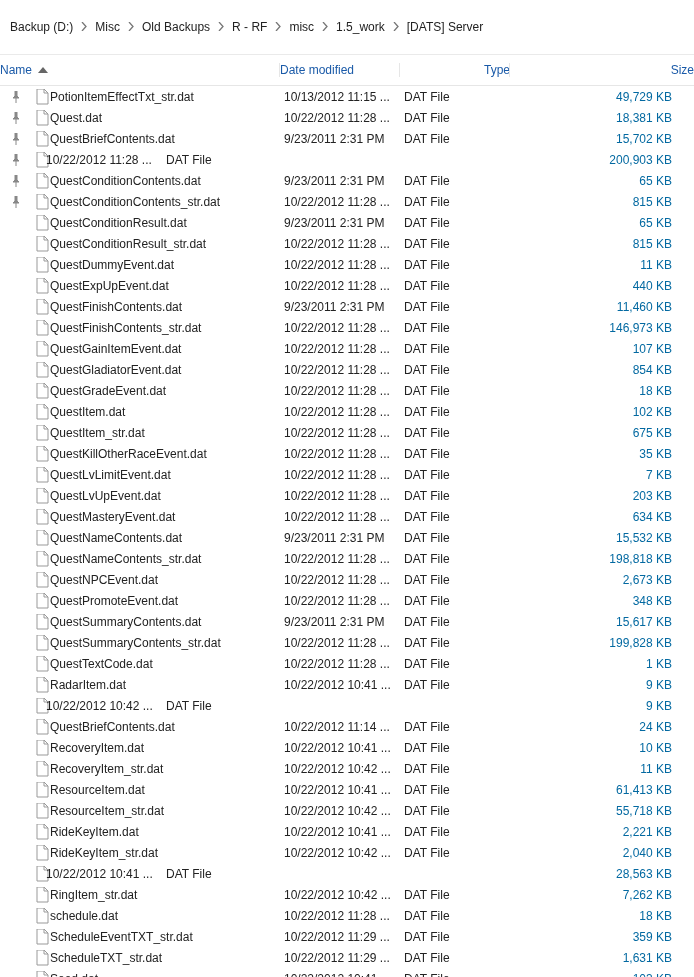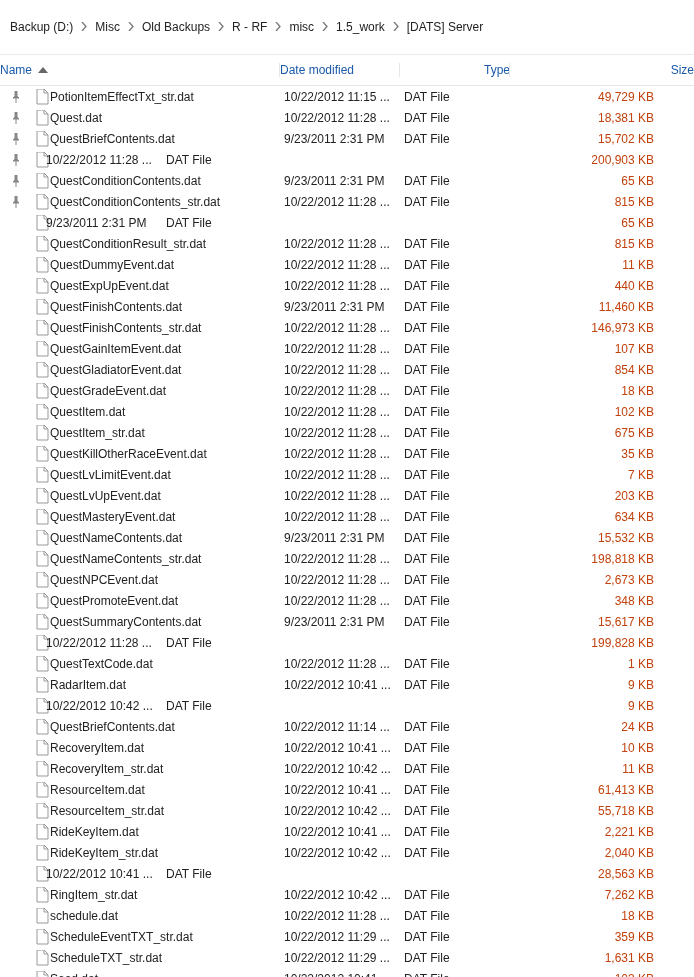--- a/index.html
+++ b/index.html
@@ -100,22 +100,22 @@
     overflow: hidden;
     text-overflow: ellipsis;
   }
   .ftype {
     width: 110px;
     color: #222;
   }
   .fsize {
     flex: 1;
     text-align: right;
-    padding-right: 40px;
-    color: #c2410c;
+    padding-right: 22px;
+    color: #0369a1;
   }
 </style>
 </head>
 <body>
 
 <div class="breadcrumb" id="breadcrumb">
     <span class="crumb">Backup (D:)</span>
     <span class="sep"><svg width="6" height="9" viewBox="0 0 6 9">
         <path d="M1 0 L5 4.5 L1 9" fill="none" stroke="#777" stroke-width="1.3"></path>
       </svg></span>
@@ -169,21 +169,21 @@
           <path d="M4 0 H6 V5 L8 7 H2 L4 5 Z M5 7 V12" stroke="#888" stroke-width="1" fill="#888"></path>
         </svg>
       </div>
       <div class="file-icon-col">
         <svg class="file-icon" viewBox="0 0 14 16">
           <path d="M2 0 H9 L13 4 V15 H2 Z" fill="#fff" stroke="#999" stroke-width="1"></path>
           <path d="M9 0 V4 H13" fill="none" stroke="#999" stroke-width="1"></path>
         </svg>
       </div>
       <div class="fname">PotionItemEffectTxt_str.dat</div>
-      <div class="fdate">10/22/2012 11:15 ...</div>
+      <div class="fdate">10/13/2012 11:15 ...</div>
       <div class="ftype">DAT File</div>
       <div class="fsize">49,729 KB</div>
     </div>
     <div class="file-row">
       <div class="pin-col">
         <svg class="pin-icon" viewBox="0 0 10 12">
           <path d="M4 0 H6 V5 L8 7 H2 L4 5 Z M5 7 V12" stroke="#888" stroke-width="1" fill="#888"></path>
         </svg>
       </div>
       <div class="file-icon-col">
@@ -265,20 +265,21 @@
       <div class="fsize">815 KB</div>
     </div>
     <div class="file-row">
       <div class="pin-col"></div>
       <div class="file-icon-col">
         <svg class="file-icon" viewBox="0 0 14 16">
           <path d="M2 0 H9 L13 4 V15 H2 Z" fill="#fff" stroke="#999" stroke-width="1"></path>
           <path d="M9 0 V4 H13" fill="none" stroke="#999" stroke-width="1"></path>
         </svg>
       </div>
+      <div class="fname">QuestConditionResult.dat</div>
       <div class="fdate">9/23/2011 2:31 PM</div>
       <div class="ftype">DAT File</div>
       <div class="fsize">65 KB</div>
     </div>
     <div class="file-row">
       <div class="pin-col"></div>
       <div class="file-icon-col">
         <svg class="file-icon" viewBox="0 0 14 16">
           <path d="M2 0 H9 L13 4 V15 H2 Z" fill="#fff" stroke="#999" stroke-width="1"></path>
           <path d="M9 0 V4 H13" fill="none" stroke="#999" stroke-width="1"></path>
@@ -524,20 +525,21 @@
       <div class="fsize">15,617 KB</div>
     </div>
     <div class="file-row">
       <div class="pin-col"></div>
       <div class="file-icon-col">
         <svg class="file-icon" viewBox="0 0 14 16">
           <path d="M2 0 H9 L13 4 V15 H2 Z" fill="#fff" stroke="#999" stroke-width="1"></path>
           <path d="M9 0 V4 H13" fill="none" stroke="#999" stroke-width="1"></path>
         </svg>
       </div>
+      <div class="fname">QuestSummaryContents_str.dat</div>
       <div class="fdate">10/22/2012 11:28 ...</div>
       <div class="ftype">DAT File</div>
       <div class="fsize">199,828 KB</div>
     </div>
     <div class="file-row">
       <div class="pin-col"></div>
       <div class="file-icon-col">
         <svg class="file-icon" viewBox="0 0 14 16">
           <path d="M2 0 H9 L13 4 V15 H2 Z" fill="#fff" stroke="#999" stroke-width="1"></path>
           <path d="M9 0 V4 H13" fill="none" stroke="#999" stroke-width="1"></path>

